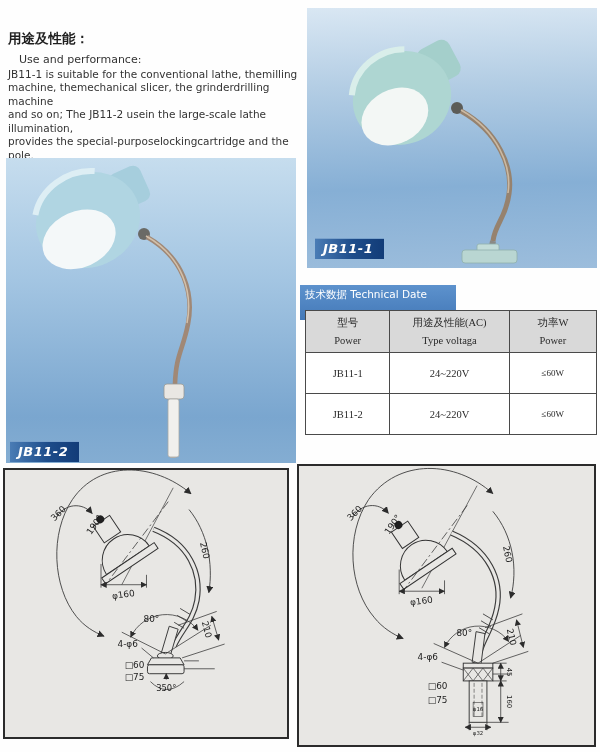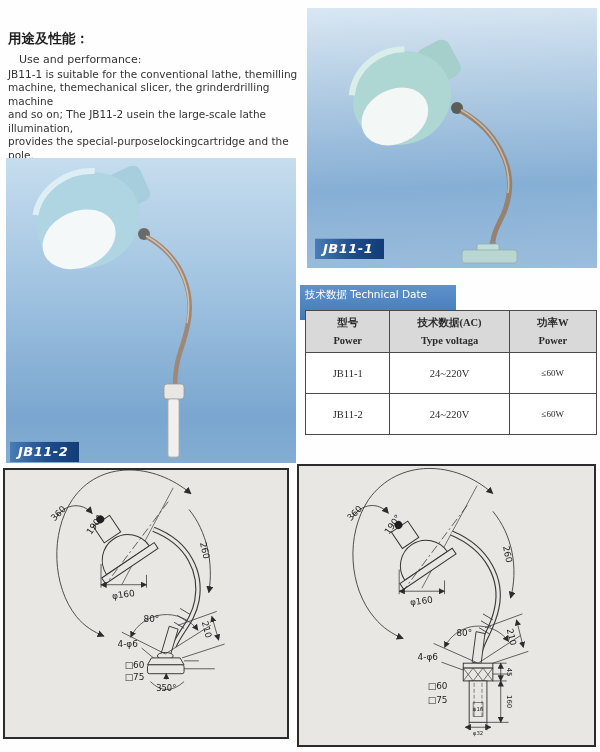--- a/index.html
+++ b/index.html
@@ -42,21 +42,21 @@
     background:linear-gradient(180deg,#5d92cd,#4479b8); color:#fff;
     font-size:10.5px; line-height:18px; padding-left:5px;
   }
   .tech-table {
     position:absolute; left:305px; top:310px; width:292px;
     border-collapse:collapse; text-align:center;
     font-family:"Liberation Serif", serif; font-size:10.5px; color:#2a2a2a;
     background:#fff;
   }
   .tech-table td { border:1px solid #4a4a4a; padding:0; }
-  .tech-table tr.head td { background:#d9d9d9; height:42px; line-height:1.7;font-weight:bold; }
+  .tech-table tr.head td { background:#d9d9d9; height:42px; line-height:1.7; }
   .tech-table tr.body-row td { height:41px; }
 
   
   .drawing { position:absolute; background:#e8e7e4; border:2px solid #2b2b2b; }
   .draw-left  { left:3px;   top:468px; width:286px; height:271px; }
   .draw-right { left:297px; top:464px; width:299px; height:283px; }
   .drawing svg { display:block; width:100%; height:100%; }
   .dim-text { font-family:"DejaVu Sans", sans-serif; font-size:9px; fill:#1c1c1c; }
   .dim-sm { font-size:7px; }
   .dim-xs { font-size:5.5px; }
@@ -132,21 +132,21 @@
         <col style="width:41%">
         <col style="width:30%">
       </colgroup>
     <tbody>
         <tr class="head">
       <td>
         <div>型号</div>
         <div>Power</div>
       </td>
       <td>
-        <div>技术数据(AC)</div>
+        <div>用途及性能(AC)</div>
         <div>Type voltaga</div>
       </td>
       <td>
         <div>功率W</div>
         <div>Power</div>
       </td>
     </tr>
     <tr class="body-row">
       <td>JB11-1</td>
       <td>24~220V</td>

